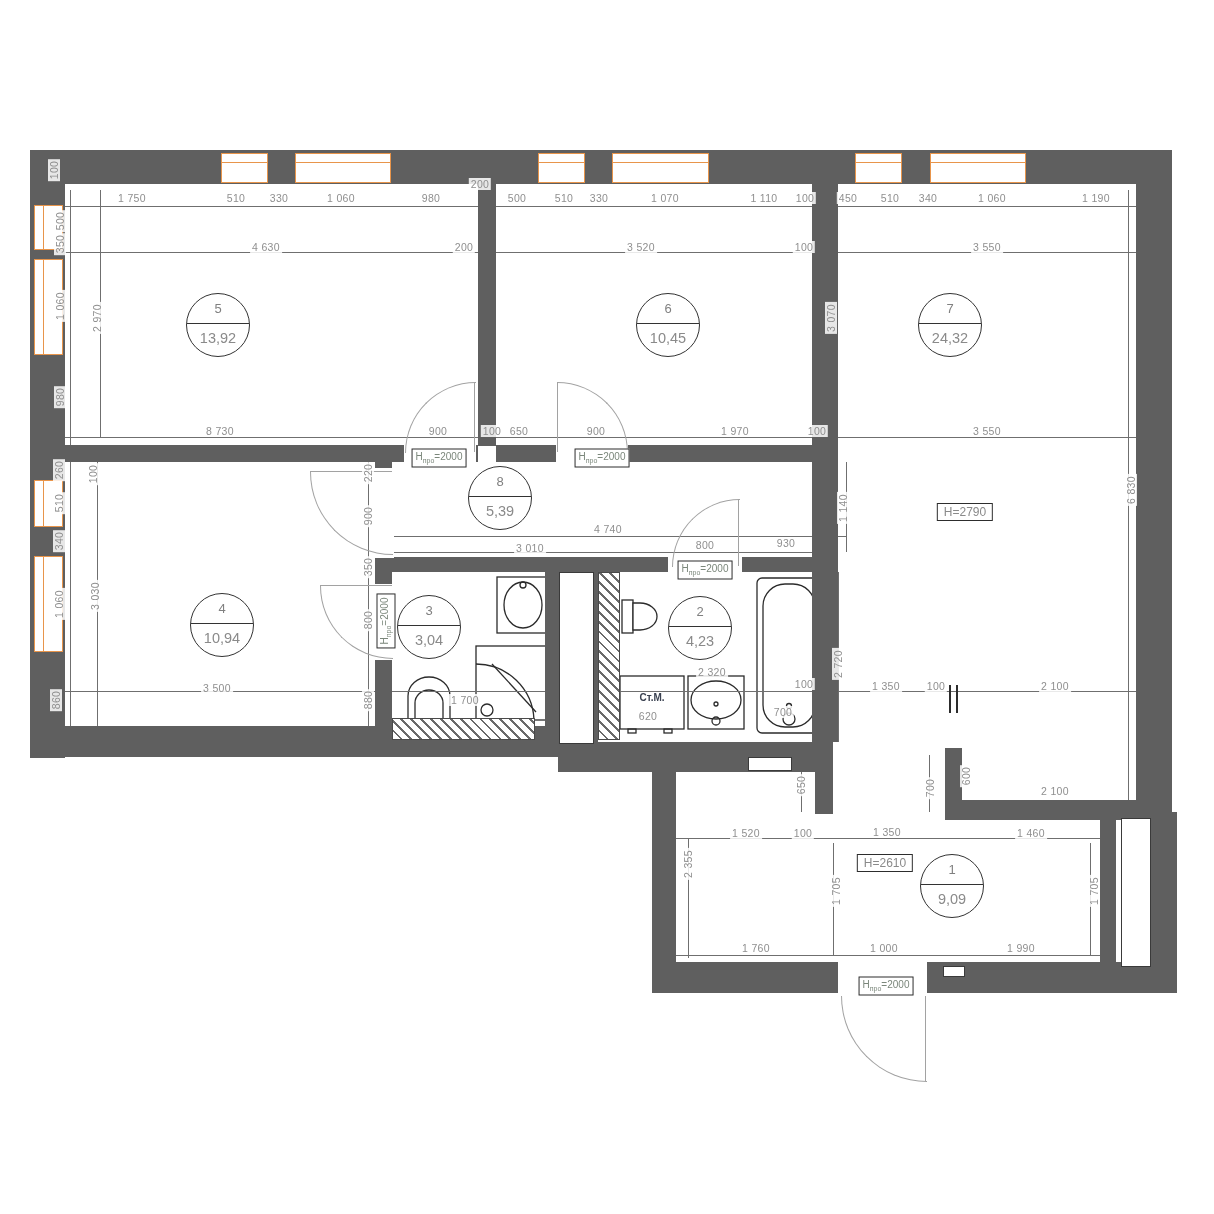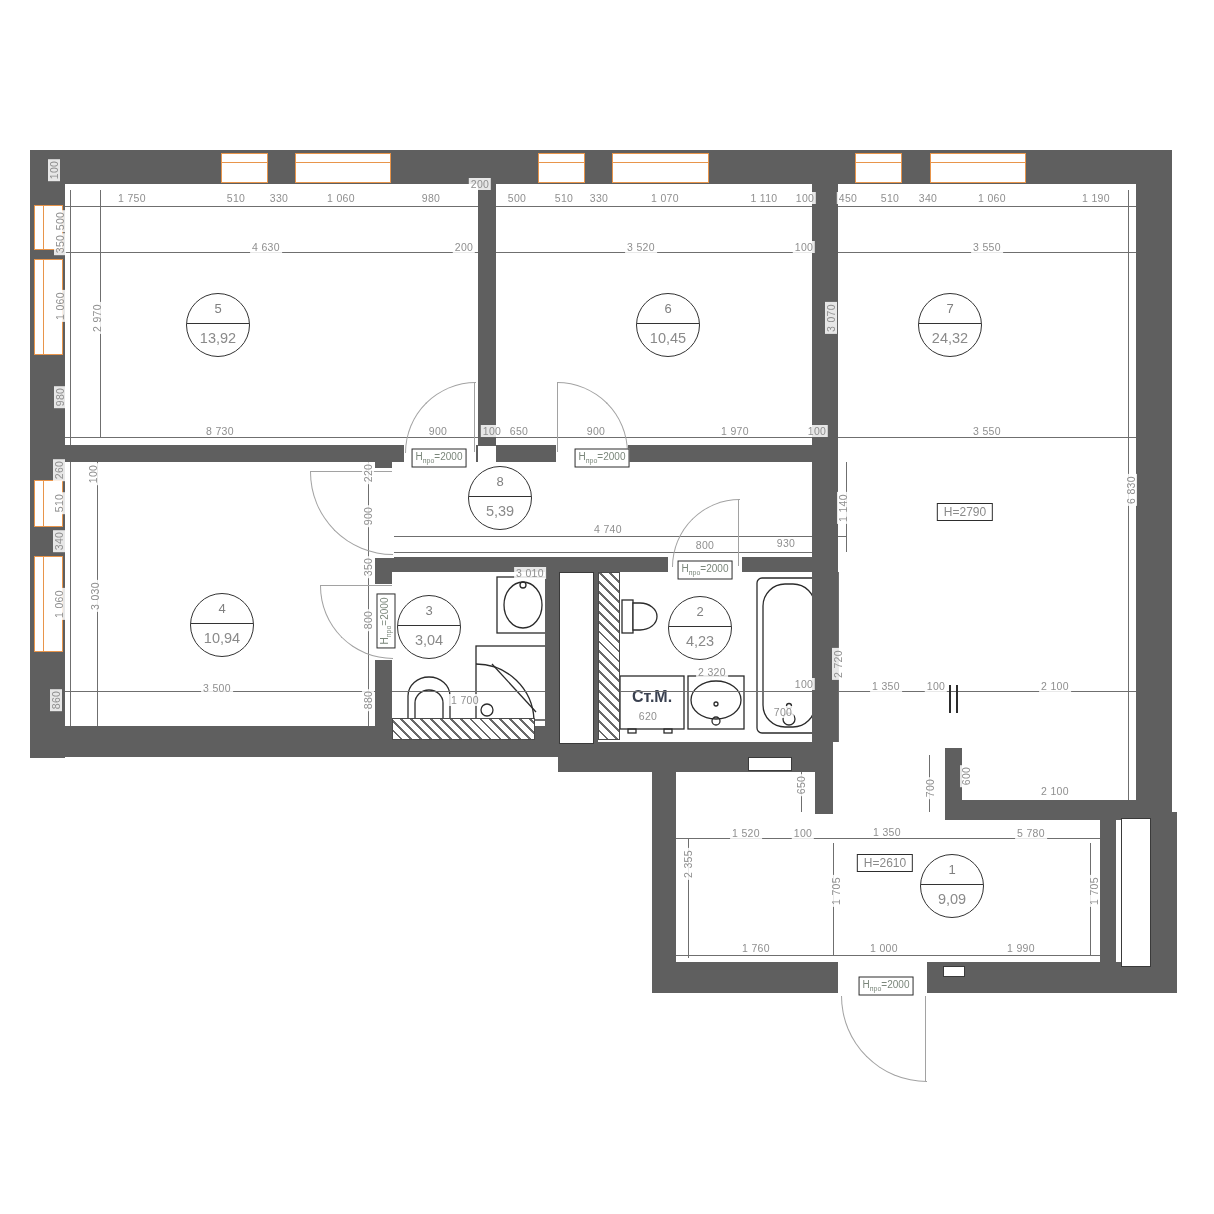--- a/index.html
+++ b/index.html
@@ -23,21 +23,21 @@
   .roomtag{position:absolute;width:62px;height:62px;border:1.6px solid #333;border-radius:50%;
            background:#fff;transform:translate(-50%,-50%);text-align:center;color:#8a8a8a;}
   .roomtag .n{display:block;height:29px;line-height:30px;font-size:13px;border-bottom:1.4px solid #333;color:#808080;}
   .roomtag .a{display:block;height:28px;line-height:28px;font-size:14.5px;}
   .hbox{position:absolute;transform:translate(-50%,-50%);border:1.6px solid #2d2d2d;background:#fff;
         color:#8a8a8a;font-size:12px;padding:1px 6px;white-space:nowrap;}
   .dbox{position:absolute;transform:translate(-50%,-50%);border:1px solid #2d2d2d;background:#fff;
         color:#7b877b;font-size:10px;padding:0 3px;white-space:nowrap;line-height:13px;}
   .dbox.v{transform:translate(-50%,-50%) rotate(-90deg);}
   .dbox sub{font-size:7px;}
-  .appliance{position:absolute;transform:translate(-50%,-50%);font-size:16px;font-weight:bold;color:#3a4150;white-space:nowrap;}
+  .appliance{position:absolute;transform:translate(-50%,-50%);font-size:10px;font-weight:bold;color:#3a4150;white-space:nowrap;}
   svg.fixt{position:absolute;left:0;top:0;}
 </style>
 </head>
 <body>
 
 <div id="plan">
   <svg class="fixt" width="1214" height="1214" fill="none" stroke="#2b2b2b" stroke-width="1.3">
     <line x1="31" y1="151" x2="64" y2="184" stroke="#8a8a8a" stroke-width="1"></line>
     <g>
       <rect x="497" y="577" width="52" height="56" fill="#fff"></rect>
@@ -219,21 +219,21 @@
     <div class="dim v" style="left: 368px; top: 620px;">800</div>
     <div class="dim v" style="left: 368px; top: 700px;">880</div>
     <div class="dim" style="left: 220px; top: 431px;">8 730</div>
     <div class="dim" style="left: 438px; top: 431px;">900</div>
     <div class="dim" style="left: 492px; top: 431px;">100</div>
     <div class="dim" style="left: 519px; top: 431px;">650</div>
     <div class="dim" style="left: 596px; top: 431px;">900</div>
     <div class="dim" style="left: 735px; top: 431px;">1 970</div>
     <div class="dim" style="left: 817px; top: 431px;">100</div>
     <div class="dim" style="left: 608px; top: 529px;">4 740</div>
-    <div class="dim" style="left: 530px; top: 548px; margin-top: 25px;">3 010</div>
+    <div class="dim" style="left: 530px; top: 548px;">3 010</div>
     <div class="dim" style="left: 705px; top: 545px;">800</div>
     <div class="dim" style="left: 786px; top: 543px;">930</div>
     <div class="dim v" style="left: 843px; top: 508px;">1 140</div>
     <div class="dim v" style="left: 838px; top: 664px;">2 720</div>
     <div class="dim v" style="left: 831px; top: 318px;">3 070</div>
     <div class="dim v" style="left: 1131px; top: 490px;">6 830</div>
     <div class="dim" style="left: 217px; top: 688px;">3 500</div>
     <div class="dim" style="left: 465px; top: 700px;">1 700</div>
     <div class="dim" style="left: 712px; top: 672px;">2 320</div>
     <div class="dim" style="left: 804px; top: 684px;">100</div>
@@ -243,21 +243,21 @@
     <div class="dim" style="left: 648px; top: 716px;">620</div>
     <div class="dim" style="left: 783px; top: 712px;">700</div>
     <div class="dim v" style="left: 801px; top: 785px;">650</div>
     <div class="dim v" style="left: 930px; top: 788px;">700</div>
     <div class="dim v" style="left: 966px; top: 776px;">600</div>
     <div class="dim" style="left: 1055px; top: 791px;">2 100</div>
     <div class="dim v" style="left: 688px; top: 864px;">2 355</div>
     <div class="dim" style="left: 746px; top: 833px;">1 520</div>
     <div class="dim" style="left: 803px; top: 833px;">100</div>
     <div class="dim" style="left: 887px; top: 832px;">1 350</div>
-    <div class="dim" style="left: 1031px; top: 833px;">5 780</div>
+    <div class="dim" style="left: 1031px; top: 833px;">1 460</div>
     <div class="dim v" style="left: 836px; top: 891px;">1 705</div>
     <div class="dim v" style="left: 1094px; top: 891px;">1 705</div>
     <div class="dim" style="left: 756px; top: 948px;">1 760</div>
     <div class="dim" style="left: 884px; top: 948px;">1 000</div>
     <div class="dim" style="left: 1021px; top: 948px;">1 990</div>
     <div class="roomtag" style="left: 952px; top: 886px;">
       <span class="n">1</span>
       <span class="a">9,09</span>
     </div>
     <div class="roomtag" style="left: 700px; top: 628px;">

